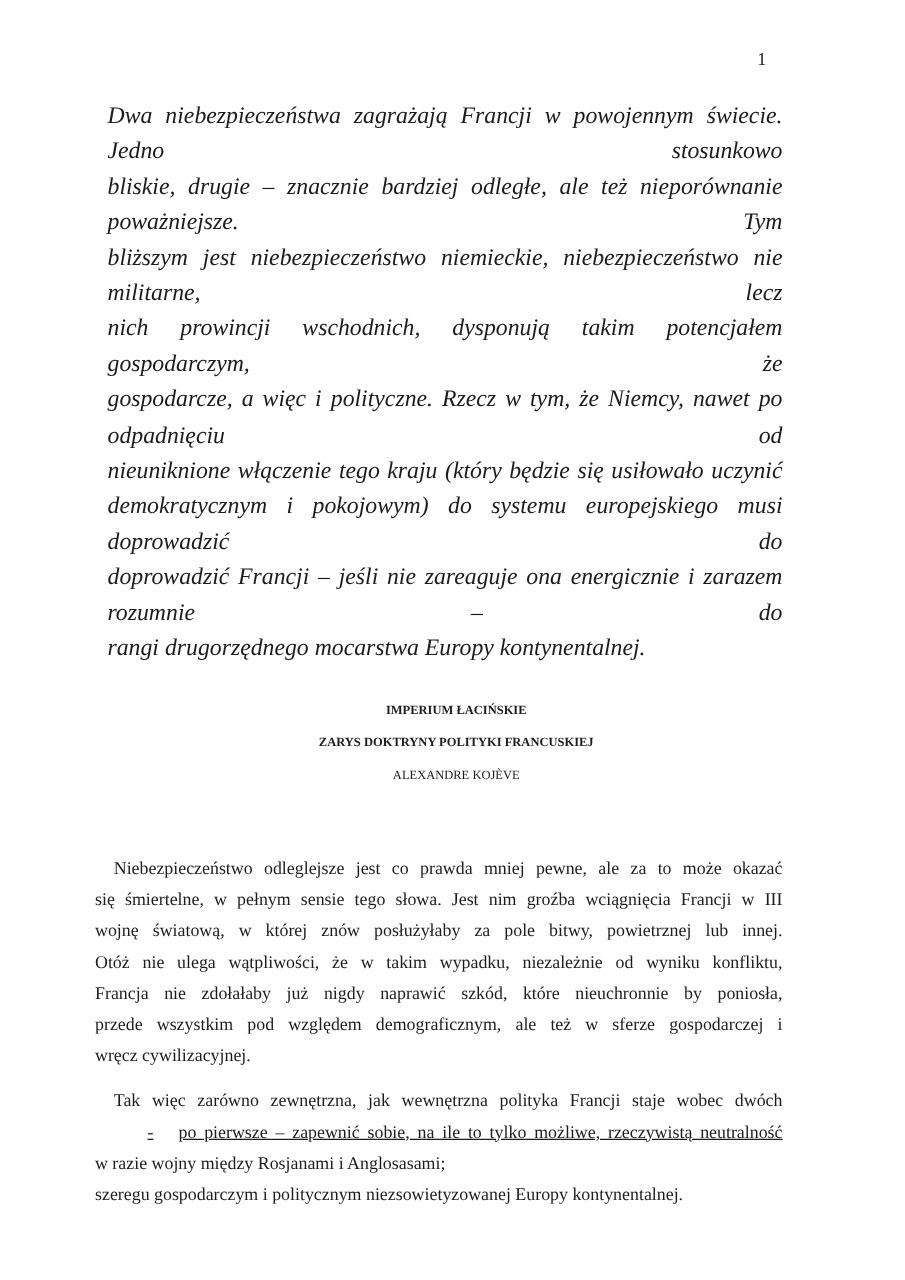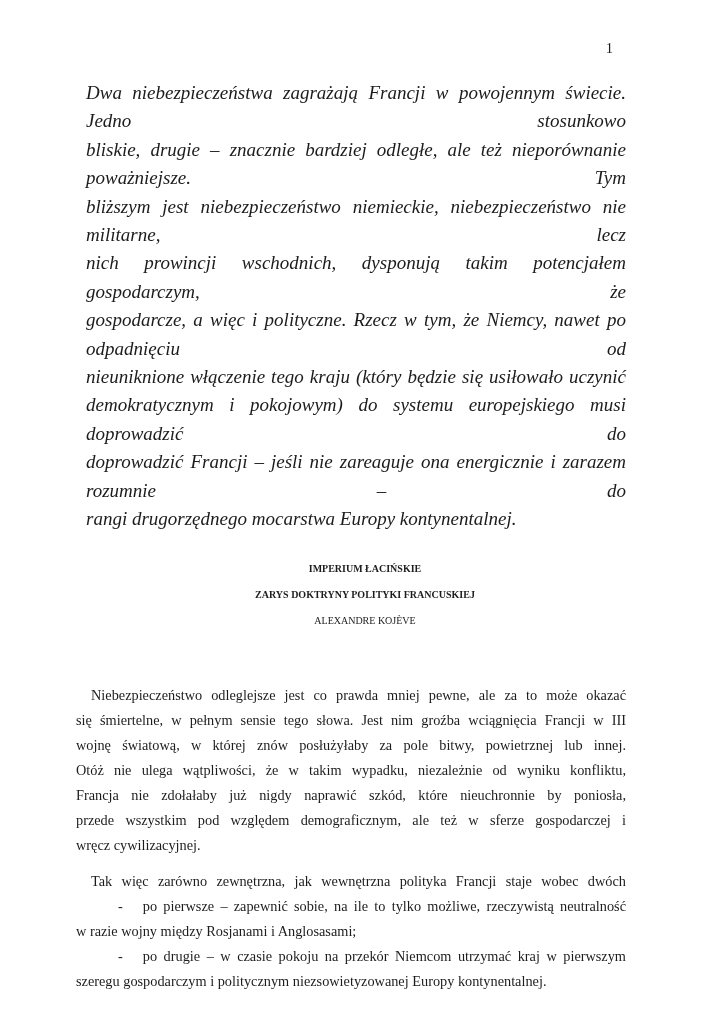--- a/index.html
+++ b/index.html
@@ -59,21 +59,21 @@
   .line {
     text-align: justify;
     text-align-last: justify;
     text-justify: inter-word;
   }
   .line.last {
     text-align: left;
     text-align-last: left;
   }
   .para.indent .line.first { text-indent: 15px; margin-top: 11px; }
-  .para.list .line.first { text-indent: 42px; }
+  .para.list .line.first { text-indent: 42px; text-decoration: underline; }
   .tab { display: inline-block; width: 20px; }
 </style>
 </head>
 <body>
 
 <div class="page">
 
   <div class="pagenum">1</div>
 
   <div class="content">
@@ -107,19 +107,18 @@
           <div class="line last">wręcz cywilizacyjnej.</div>
         </div>
       <div class="para indent">
           <div class="line first">Tak więc zarówno zewnętrzna, jak wewnętrzna polityka Francji staje wobec dwóch</div>
         </div>
       <div class="para list">
           <div class="line first">-<span class="tab"></span>po pierwsze – zapewnić sobie, na ile to tylko możliwe, rzeczywistą neutralność</div>
           <div class="line last">w razie wojny między Rosjanami i Anglosasami;</div>
         </div>
       <div class="para list">
-          <div class="line first">-<span class="tab"></span>po drugie – w czasie pokoju na przekór Niemcom utrzymać kraj w pierwszym</div>
           <div class="line last">szeregu gospodarczym i politycznym niezsowietyzowanej Europy kontynentalnej.</div>
         </div>
     </div>
 
   </div>
 </div>
 
 </body></html>

